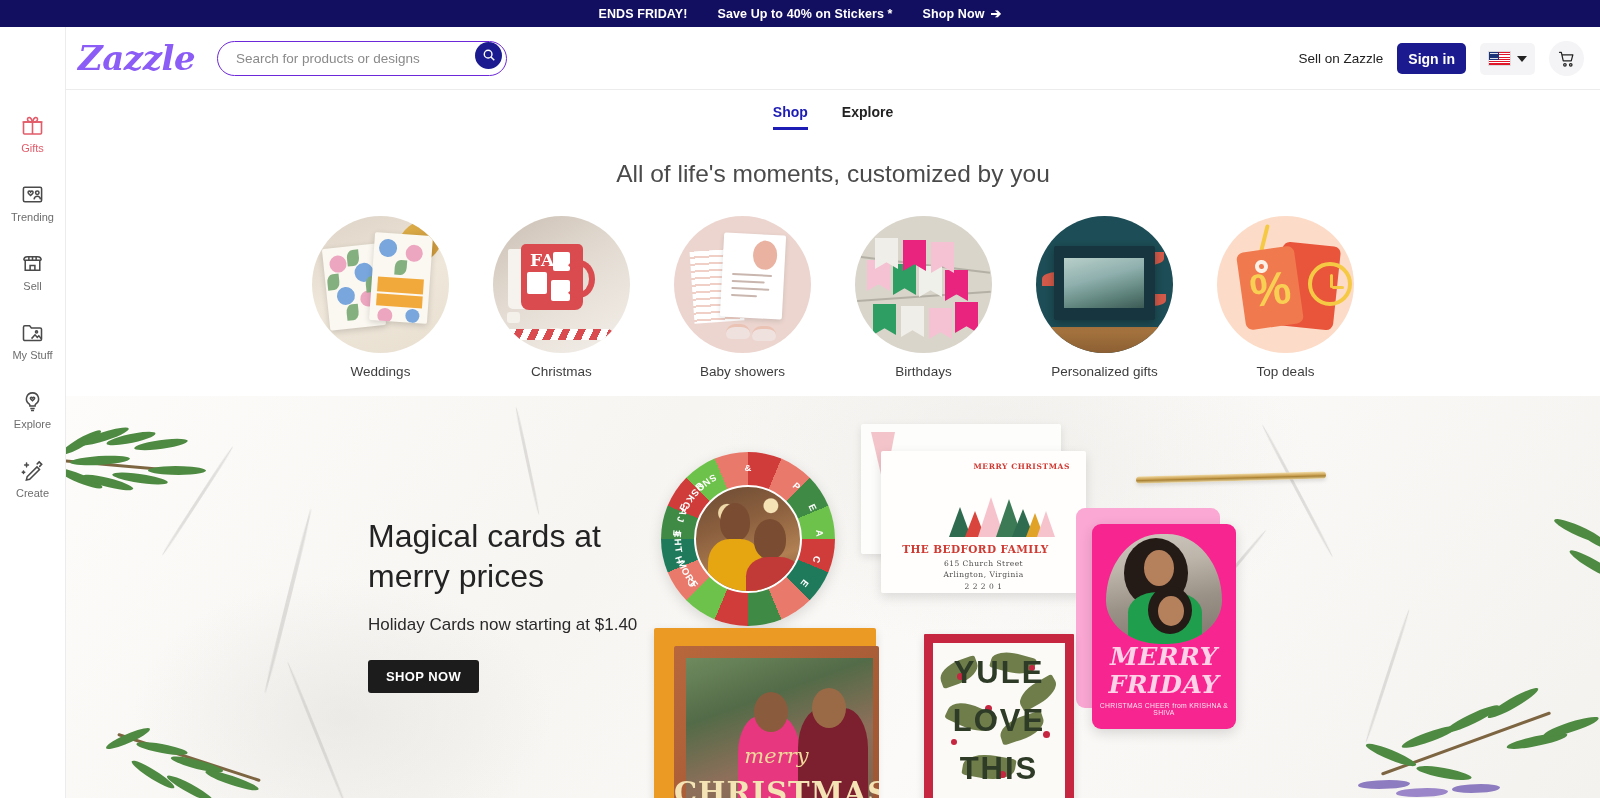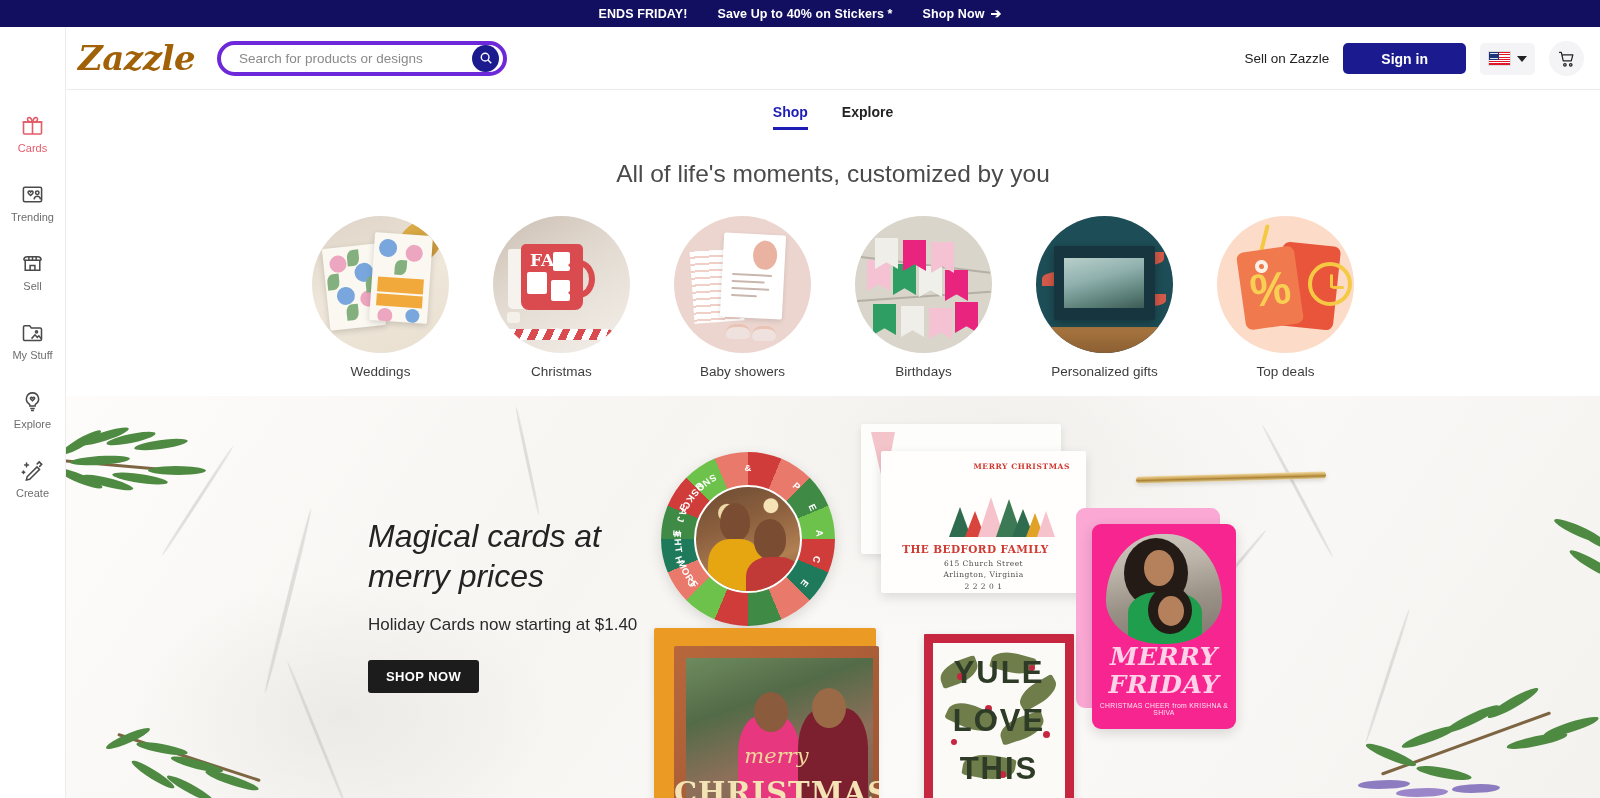--- a/index.html
+++ b/index.html
@@ -37,29 +37,29 @@
     width: 66px; height: 63px;
     display: flex; flex-direction: column; align-items: center; justify-content: center;
     gap: 5px; cursor: pointer;
   }
   .hamburger i { display: block; width: 28px; height: 2.5px; background: #2b2bbd; border-radius: 2px; }
 
   .logo {
     margin-left: 12px;
     font-family: "DejaVu Serif", serif;
     font-style: italic; font-weight: bold;
-    font-size: 34px; color: #a16207;
+    font-size: 34px; color: #8b5cf6;
     letter-spacing: -0.5px;
     cursor: pointer; user-select: none;
   }
 
   .searchbar {
     margin-left: 22px;
     width: 290px; height: 35px;
-    border: 4px solid #6d28d9;
+    border: 1px solid #6d28d9;
     border-radius: 20px;
     display: flex; 
     padding: 0 4px 0 18px;
     background: #fff;
   }
   .searchbar input {
     flex: 1; border: none; outline: none;
     font-size: 13.5px; color: #333;
     font-family: "Liberation Sans", sans-serif;
     background: transparent;
@@ -73,21 +73,21 @@
   }
 
   .header-right {
     position: absolute; right: 16px; top: 0; height: 63px;
     display: flex; align-items: center; gap: 14px;
   }
   .sell-link { font-size: 13.5px; color: #222; cursor: pointer; }
   .signin-btn {
     background: #1b1b8f; color: #fff;
     border: none; border-radius: 5px;
-    padding: 0 38px; height: 31px;
+    padding: 0 11px; height: 31px;
     font-size: 14px; font-weight: bold;
     cursor: pointer;
     font-family: "Liberation Sans", sans-serif;
   }
   .locale-btn {
     display: flex; align-items: center; gap: 6px;
     background: #f4f4f6; border-radius: 5px;
     height: 32px; padding: 0 8px; cursor: pointer;
   }
   .flag { width: 23px; height: 15px; position: relative; overflow: hidden; border: .5px solid #ddd; }
@@ -190,21 +190,21 @@
     position: absolute; left: 66px; top: 396px; right: 0; bottom: 0;
     overflow: hidden;
     background:
       radial-gradient(ellipse 300px 200px at 18% 80%, rgba(226,224,220,.55), transparent 70%),
       radial-gradient(ellipse 420px 260px at 62% 18%, rgba(230,228,224,.5), transparent 70%),
       linear-gradient(125deg,#fdfcfa 0%,#f7f5f2 35%,#fbfaf8 60%,#f4f2ef 100%);
   }
   .vein { position:absolute; background:rgba(186,184,180,.42); border-radius:50%; filter:blur(.6px); }
 
   .hero-text { position: absolute; left: 302px; top: 120px; width: 290px; }
-  .hero-h1 { font-size: 32px; color: #232323; font-weight: normal; line-height: 1.25; font-style: italic; }
+  .hero-h1 { font-size: 32px; color: #232323; font-weight: normal; line-height: 1.25; }
   .hero-sub { margin-top: 16px; font-size: 17px; color: #2a2a2a; line-height: 1.55; }
   .shop-now-btn {
     margin-top: 22px; background: #1c1c1c; color: #fff;
     border: none; border-radius: 3px;
     height: 33px; padding: 0 18px;
     font-size: 13px; font-weight: bold; letter-spacing: .4px;
     cursor: pointer; font-family: "Liberation Sans", sans-serif;
   }
 
   
@@ -343,21 +343,21 @@
     <div class="side-item active">
       <div class="side-ico">
         <svg width="25" height="24" viewBox="0 0 24 24" fill="none" stroke="#e25c6a" stroke-width="1.6">
           <rect x="3" y="9" width="18" height="12" rx="1"></rect>
             <path d="M2 9h20"></path>
             <path d="M12 9v12"></path>
           <path d="M12 9C9 9 7 8 7 6.2 7 5 8 4.3 9 4.6c1.4.4 2.4 2.3 3 4.4"></path>
           <path d="M12 9c3 0 5-1 5-2.8 0-1.2-1-1.9-2-1.6-1.4.4-2.4 2.3-3 4.4"></path>
         </svg>
       </div>
-      <div class="s-label">Cards</div>
+      <div class="s-label">Gifts</div>
     </div>
 
     <div class="side-item">
       <div class="side-ico">
         <svg width="25" height="23" viewBox="0 0 24 24" fill="none" stroke="#4a4a4a" stroke-width="1.6">
           <rect x="2.5" y="4.5" width="19" height="15" rx="1.6"></rect>
           <path d="M8.2 11.4c-1.3-1-1-2.8.4-3 .7 0 1.1.5 1.4 1 .3-.5.7-1 1.4-1 1.4.2 1.7 2 .4 3l-1.8 1.6z"></path>
           <circle cx="17" cy="10.2" r="1.8"></circle>
           <path d="M13.6 17c.4-2 1.8-3.1 3.4-3.1s3 1.1 3.4 3.1"></path>
         </svg>

